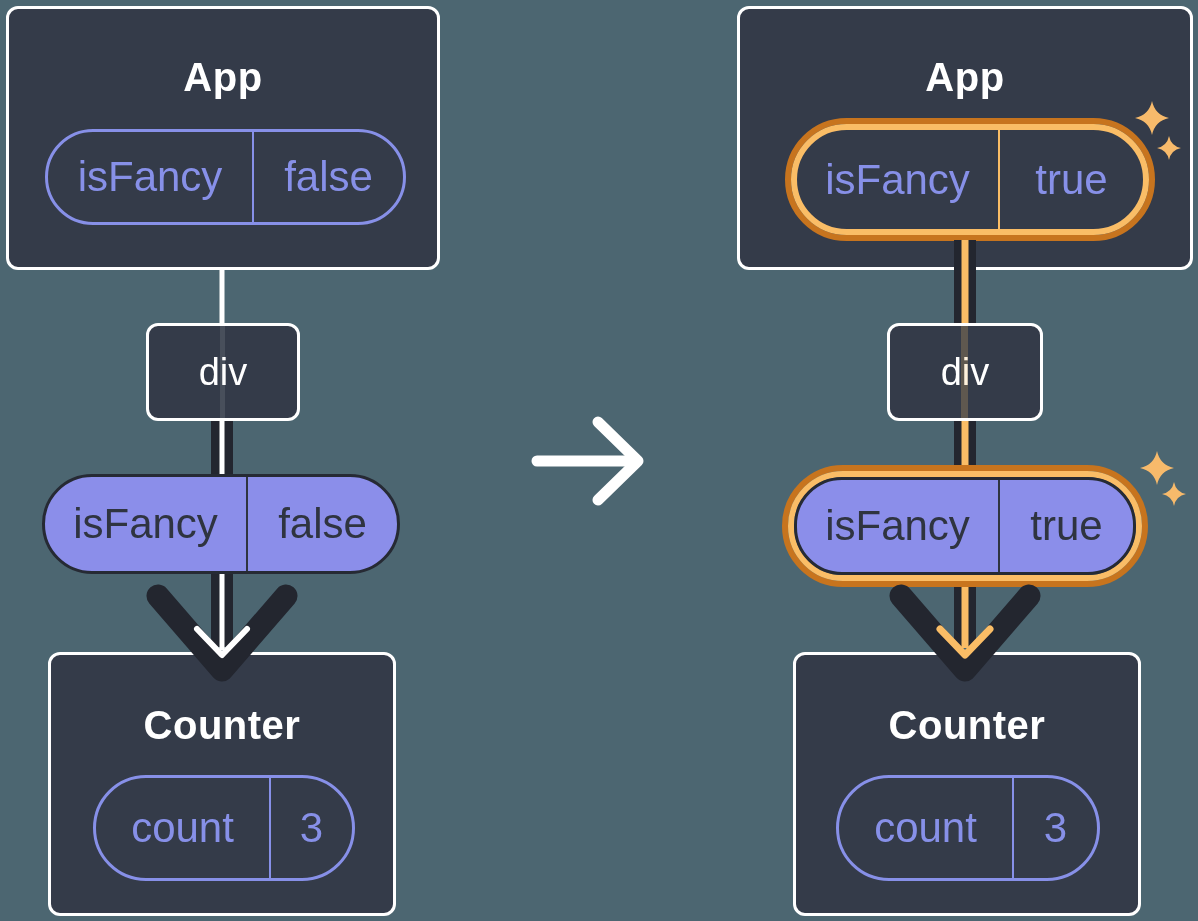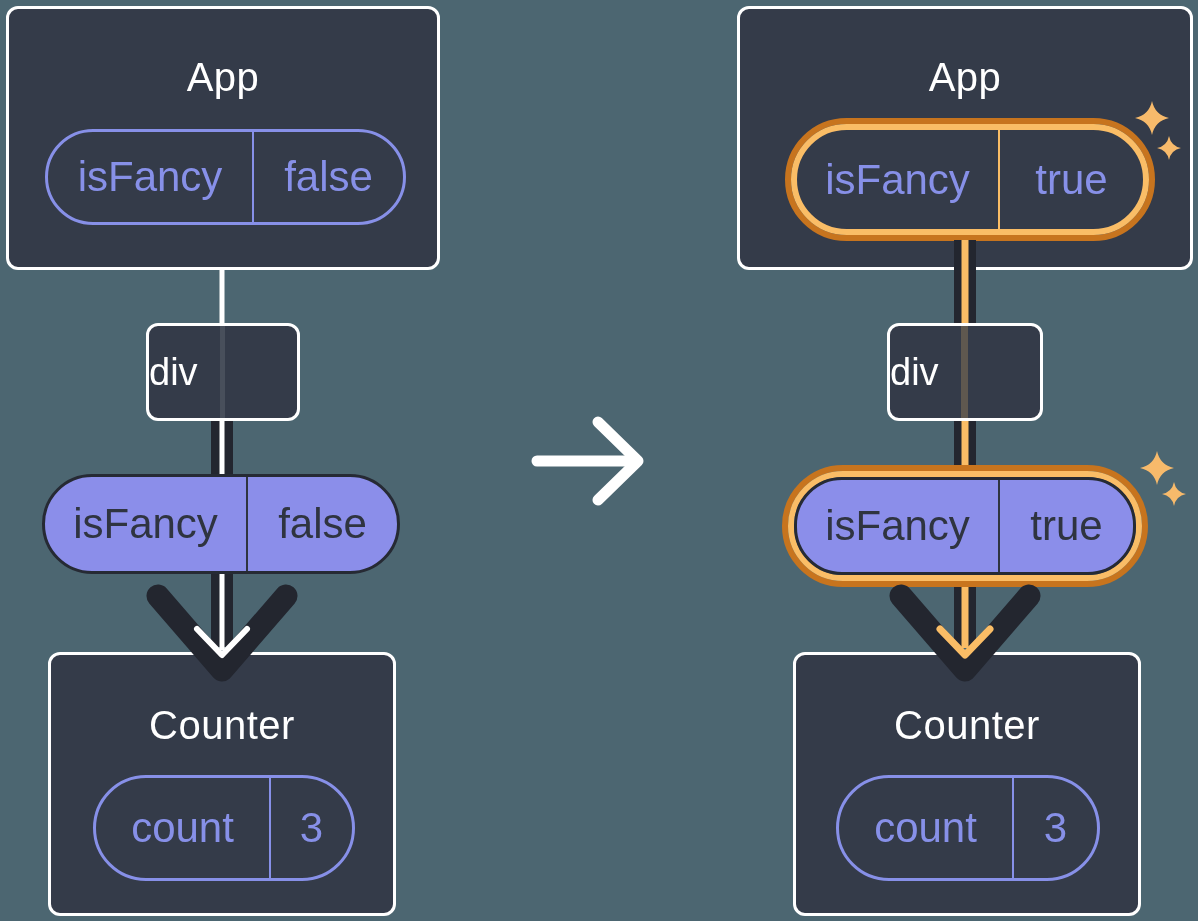--- a/index.html
+++ b/index.html
@@ -14,23 +14,23 @@
     position:relative;width:1198px;height:921px;background:var(--bg);
     font-family:"Liberation Sans", sans-serif;overflow:hidden;
   }
   .layer{position:absolute;left:0;top:0;pointer-events:none}
   .box{
     position:absolute;background:var(--box_fill);
     border:3px solid var(--box_border);border-radius:12px;
   }
   .box-title{
     position:absolute;left:0;right:0;text-align:center;
-    color:#fff;font-size:40px;font-weight:400;line-height:48px;letter-spacing:.5px;
+    color:#fff;font-size:40px;font-weight:700;line-height:48px;letter-spacing:.5px;
   }
-  .flex-center{display:flex;align-items:center;justify-content:flex-start}
+  .flex-center{display:flex;align-items:center;justify-content:center}
   .div-label{color:#fff;font-size:38px;font-weight:500;width:100%;height:100%}
   .strip{position:absolute;top:0;bottom:0}
   
   .pill{position:absolute;display:flex;align-items:stretch;border-radius:60px}
   .pill.outline{border:3px solid var(--purple);background:transparent}
   .pill .cell{display:flex;align-items:center;justify-content:center;font-size:42px}
   .pill.outline .cell{color:var(--purple)}
   .pill .vdiv{width:2px;align-self:stretch}
   .pill.outline .vdiv{background:var(--purple)}
   

